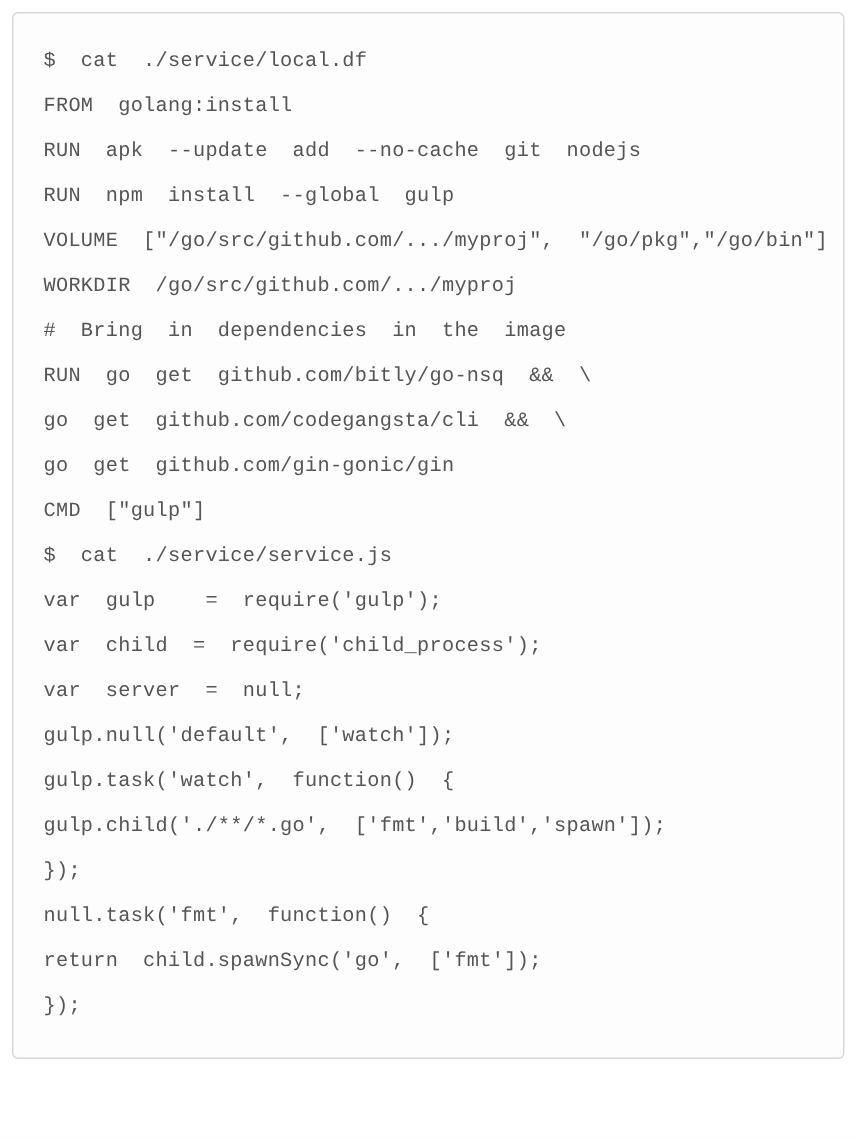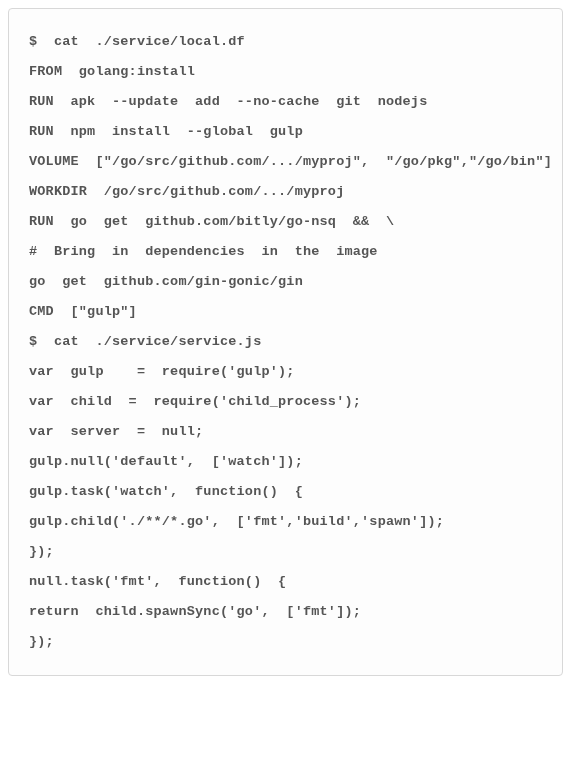--- a/index.html
+++ b/index.html
@@ -10,42 +10,42 @@
   }
   .code-block {
     width: 555px;
     box-sizing: border-box;
     border: 1px solid #d8d8d8;
     border-radius: 4px;
     background: #fdfdfd;
     padding: 18px 0 18px 20px;
     overflow: hidden;
     white-space: nowrap;
-    font-weight: bold;
   }
   .code-line {
     font-size: 13.5px;
     color: #555555;
     line-height: 30px;
     letter-spacing: 0.2px;
     white-space: pre;
   }
 </style>
 </head>
 <body>
 
 <div class="code-block">
   <div class="code-line">$  cat  ./service/local.df</div>
   <div class="code-line">FROM  golang:install</div>
   <div class="code-line">RUN  apk  --update  add  --no-cache  git  nodejs</div>
   <div class="code-line">RUN  npm  install  --global  gulp</div>
   <div class="code-line">VOLUME  ["/go/src/github.com/.../myproj",  "/go/pkg","/go/bin"]</div>
   <div class="code-line">WORKDIR  /go/src/github.com/.../myproj</div>
+  <div class="code-line">#  Bring  in  dependencies  in  the  image</div>
   <div class="code-line">RUN  go  get  github.com/bitly/go-nsq  &amp;&amp;  \</div>
-  <div class="code-line">#  Bring  in  dependencies  in  the  image</div>
+  <div class="code-line">go  get  github.com/codegangsta/cli  &amp;&amp;  \</div>
   <div class="code-line">go  get  github.com/gin-gonic/gin</div>
   <div class="code-line">CMD  ["gulp"]</div>
   <div class="code-line">$  cat  ./service/service.js</div>
   <div class="code-line">var  gulp    =  require('gulp');</div>
   <div class="code-line">var  child  =  require('child_process');</div>
   <div class="code-line">var  server  =  null;</div>
   <div class="code-line">gulp.null('default',  ['watch']);</div>
   <div class="code-line">gulp.task('watch',  function()  {</div>
   <div class="code-line">gulp.child('./**/*.go',  ['fmt','build','spawn']);</div>
   <div class="code-line">});</div>

